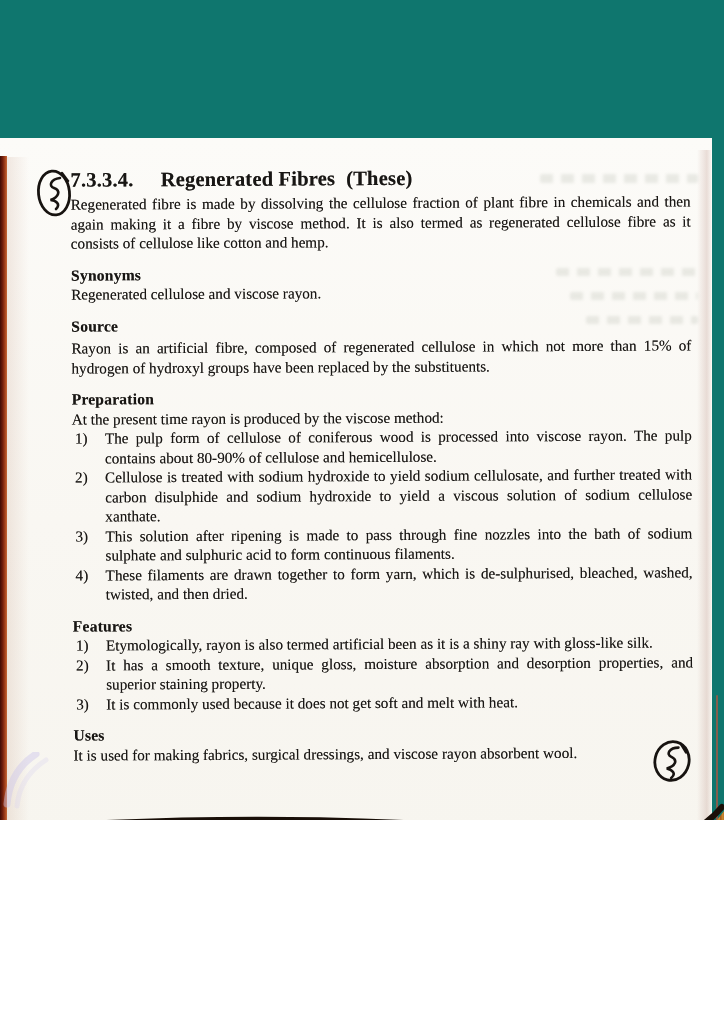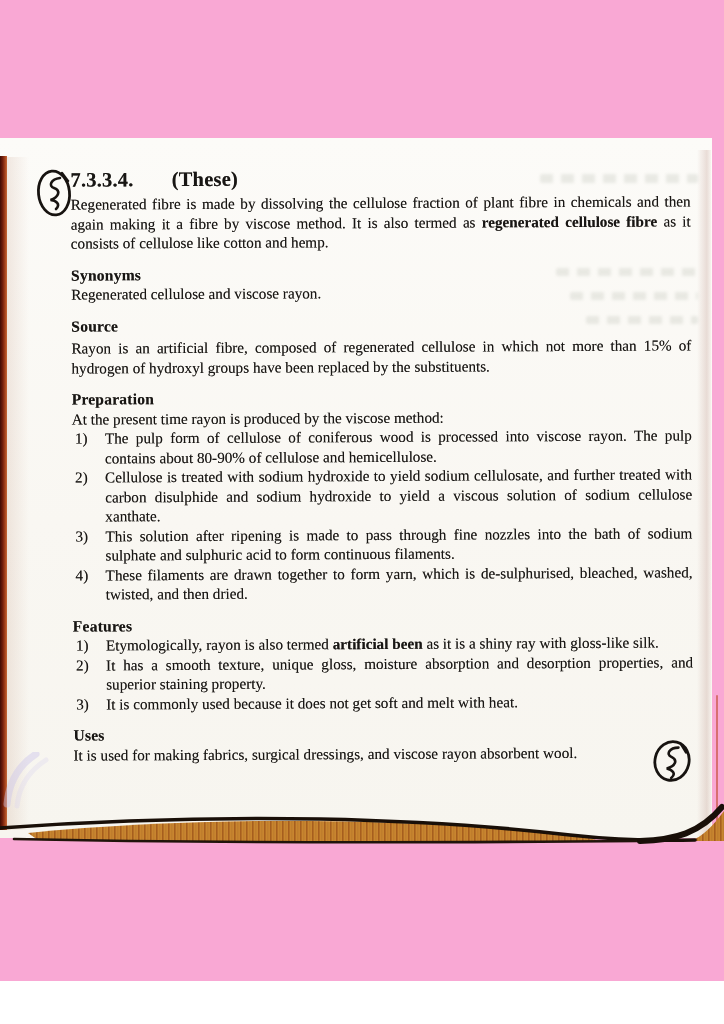--- a/index.html
+++ b/index.html
@@ -1,19 +1,19 @@
 <!DOCTYPE html>
 <html><head>
 <meta charset="utf-8">
 <style>
   * { margin:0; padding:0; box-sizing:border-box; }
   body { background:#ffffff; font-family:"Liberation Serif","DejaVu Serif",serif; }
   .screen {
-    position:relative; width:724px; height:981px;
-    background:#f9a8d4; overflow:hidden;
+    position:relative; width:724px; height:820px;
+    background:#0f766e; overflow:hidden;
   }
   
   .page {
     position:absolute; left:0; top:138px; width:712px; height:700px;
     background:linear-gradient(180deg,#fcfbf8 0%,#f9f7f2 55%,#f7f5ef 100%);
   }
   .page-left-shade {
     position:absolute; left:7px; top:157px; width:22px; height:673px;
     background:linear-gradient(90deg,rgba(170,110,80,0.14),rgba(170,110,80,0));
   }
@@ -38,21 +38,21 @@
   }
   .title-row { display:flex; align-items:baseline; font-weight:bold; font-size:20.5px; line-height:24px; letter-spacing:.2px; }
   .title-num { margin-right:27px; }
   .title-paren { margin-left:11px; }
   .para { text-align:justify; margin-top:3px; }
   .section { margin-top:12px; }
   .sec-h { font-weight:bold; font-size:15.6px; letter-spacing:.2px; }
   .li { display:flex; align-items:flex-start; }
   .li .num { flex:none; width:33px; padding-left:3px; }
   .li .litext { flex:1; text-align:justify; }
-  b { font-weight:bold; }
+  b { font-weight:normal; }
   
   .mark1 { position:absolute; left:35px; top:167px; }
   .mark2 { position:absolute; left:651px; top:738px; transform:rotate(6deg); }
   
   .smudge {
     position:absolute; opacity:.14; filter:blur(1.6px); border-radius:2px;
     background:repeating-linear-gradient(90deg,#7d8572 0 13px,transparent 13px 21px);
   }
   .sm1 { left:540px; top:174px; width:158px; height:9px; }
   .sm2 { left:556px; top:268px; width:142px; height:8px; }
@@ -87,20 +87,21 @@
   <svg class="mark1" width="40" height="52" viewBox="0 0 40 52">
     <ellipse cx="19" cy="26" rx="15.5" ry="22" fill="none" stroke="#171310" stroke-width="2.8" transform="rotate(-6 19 26)"></ellipse>
     <path d="M25,11 C16,12 13,19 19,21 C26,23.5 24,30 15.5,33 C21,33.5 26,37 21,42" fill="none" stroke="#171310" stroke-width="2.6" stroke-linecap="round"></path>
     <path d="M27,6 L33,14" fill="none" stroke="#171310" stroke-width="2.4" stroke-linecap="round"></path>
   </svg>
 
   <div class="content">
 
     <div class="title-row">
       <span class="title-num">7.3.3.4.</span>
+      <span>Regenerated Fibres</span>
       <span class="title-paren">(These)</span>
     </div>
 
     <div class="para"><span>Regenerated fibre is made by dissolving the cellulose fraction of plant fibre in chemicals and then again making it a fibre by viscose method. It is also termed as </span><b>regenerated cellulose fibre</b><span> as it consists of cellulose like cotton and hemp.</span></div>
 
     <div class="section">
       <div class="sec-h">Synonyms</div>
       <div>Regenerated cellulose and viscose rayon.</div>
     </div>
 

